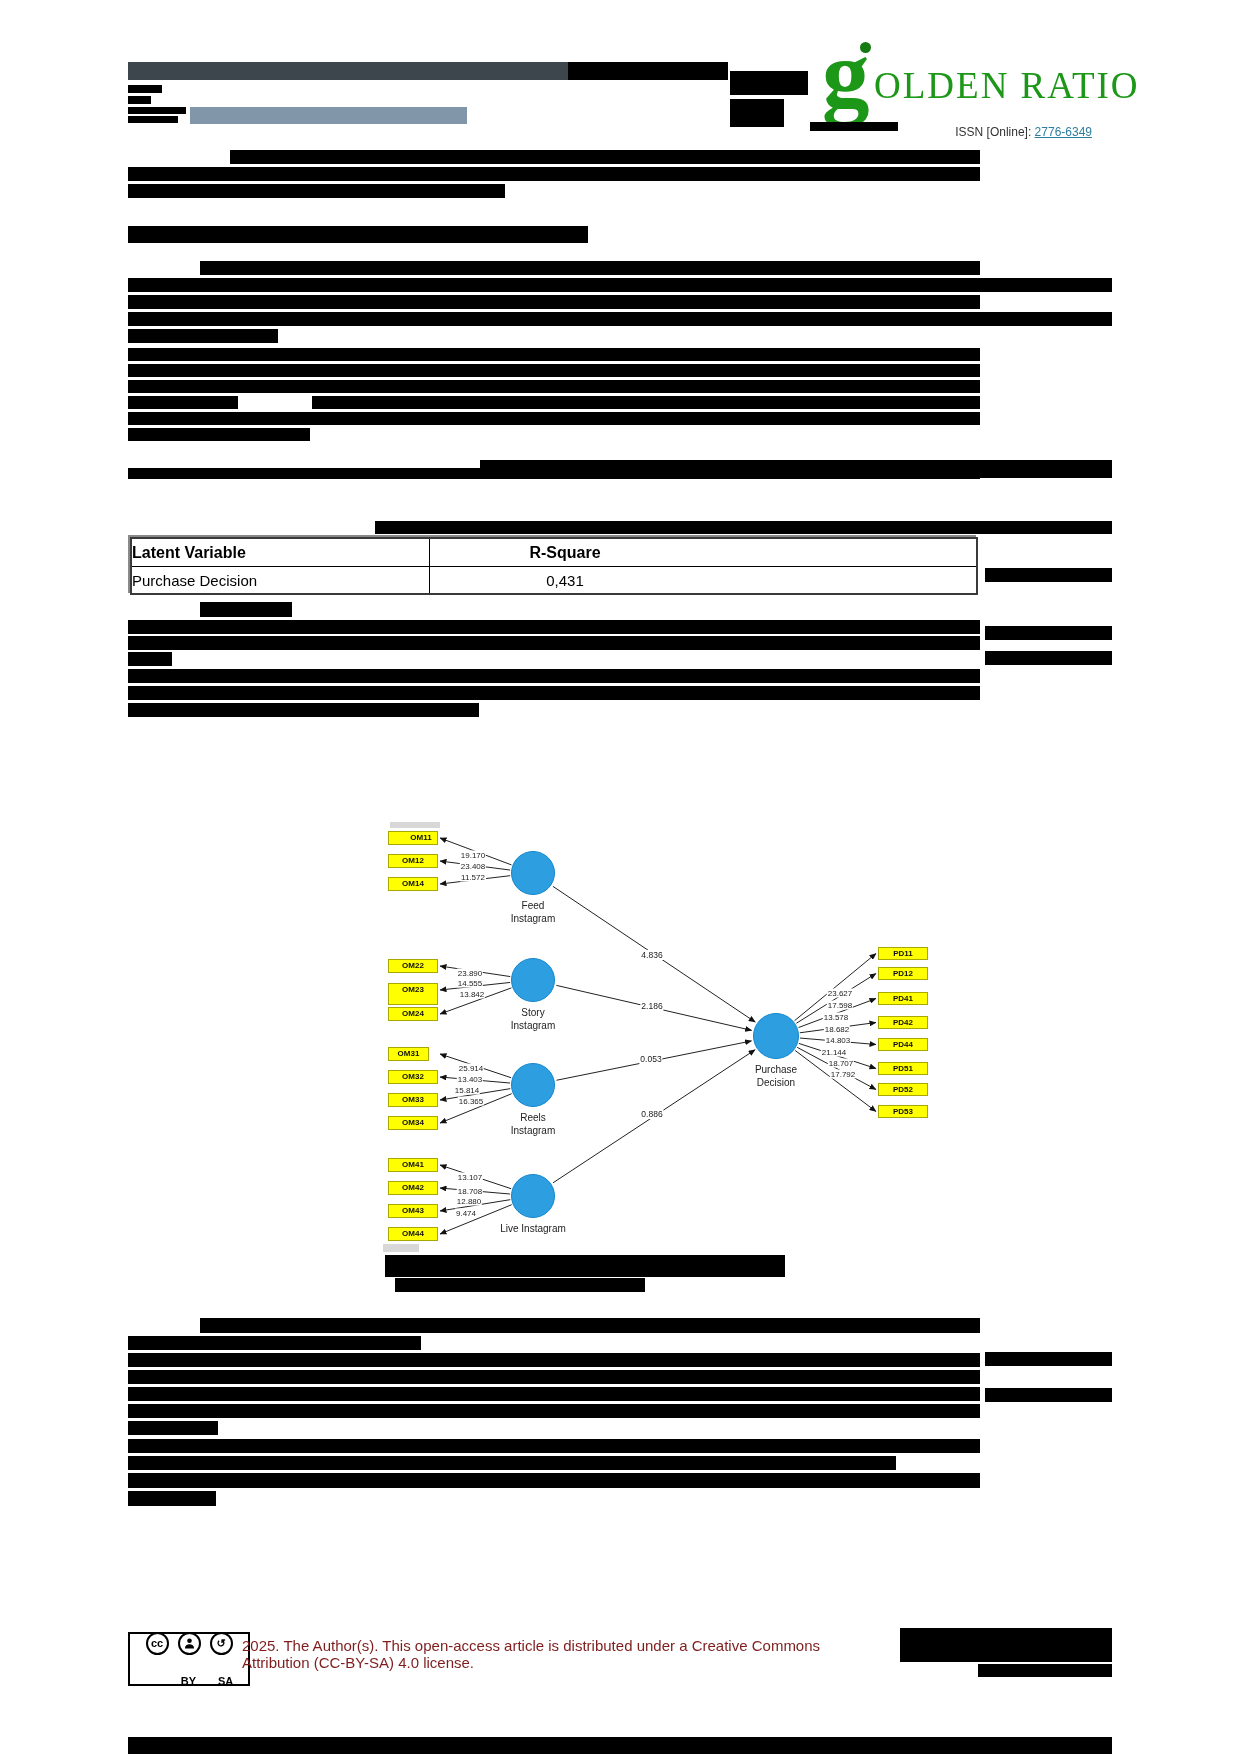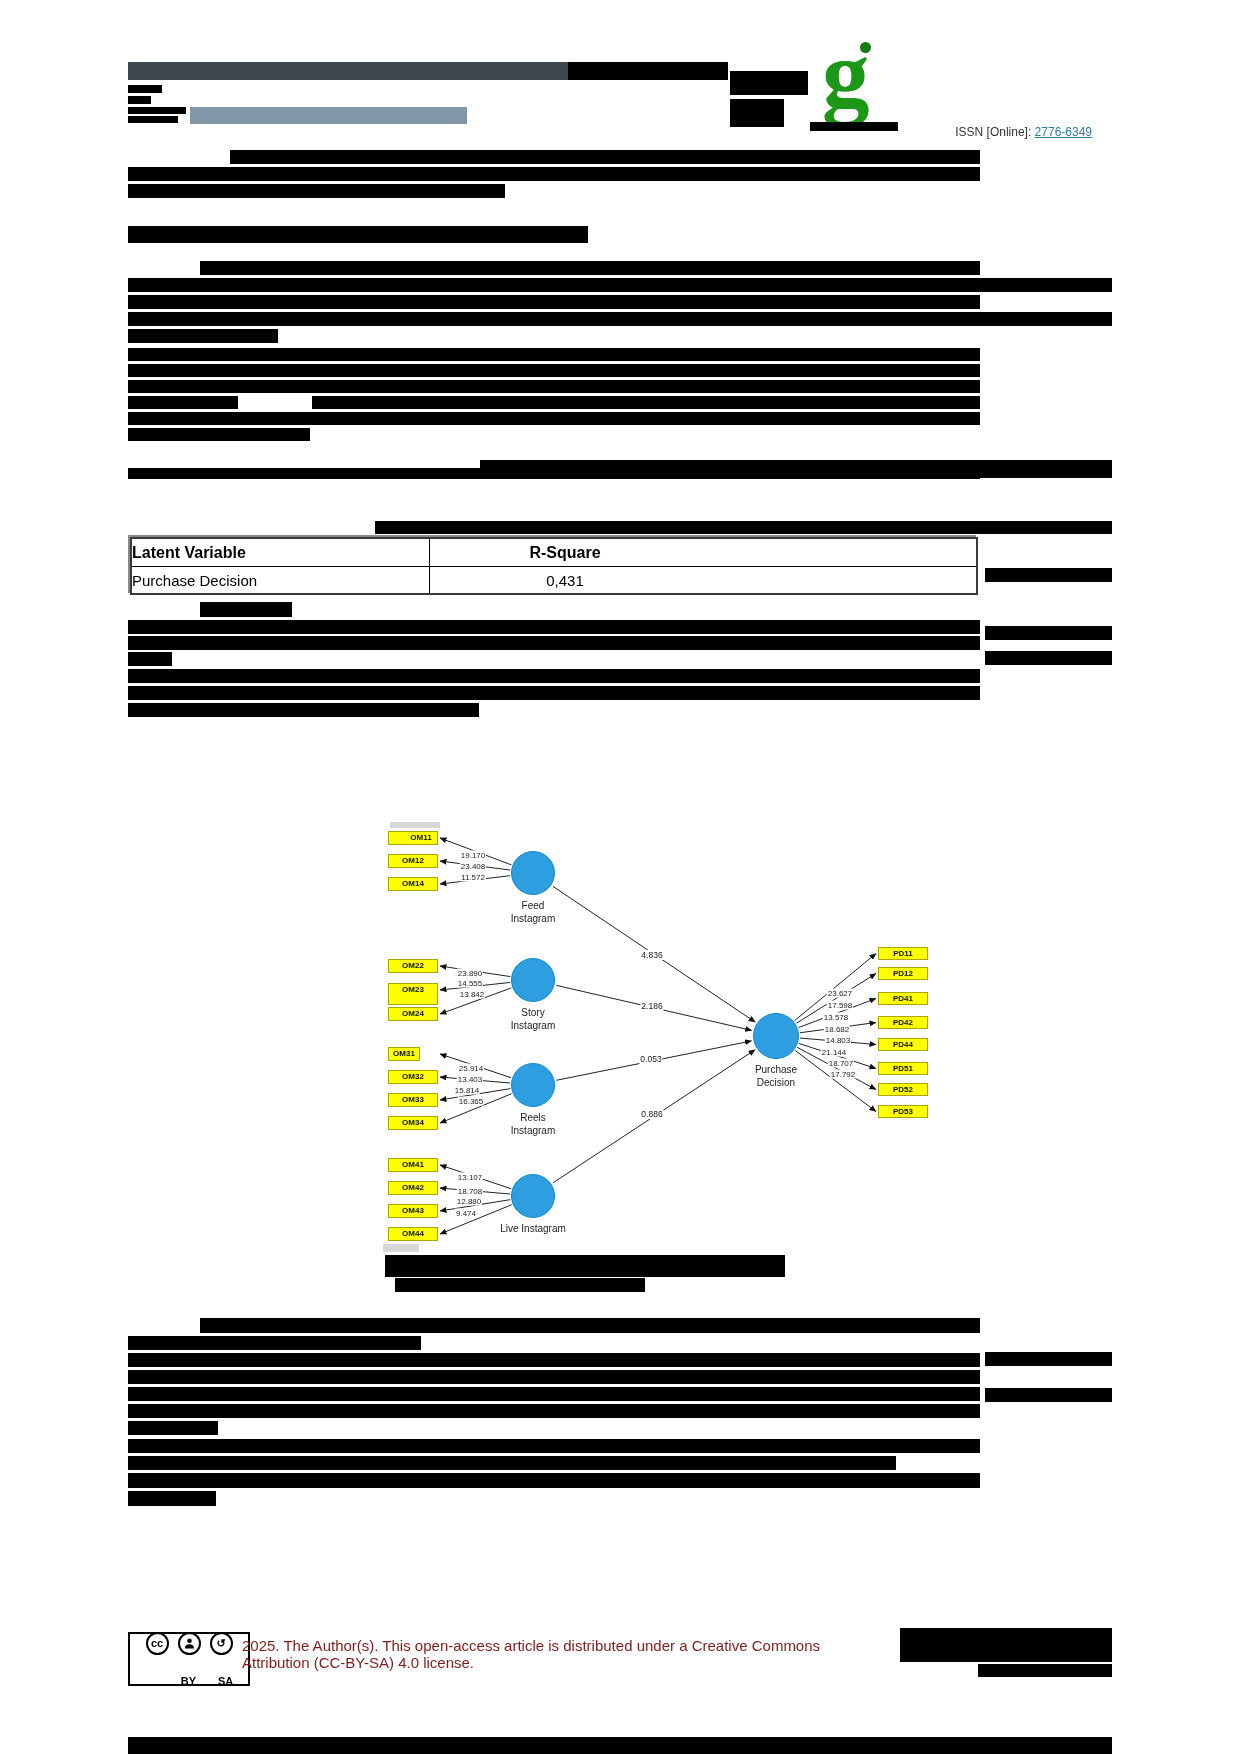--- a/index.html
+++ b/index.html
@@ -43,20 +43,21 @@
            align-items:center;justify-content:center;font-weight:bold;font-size:11px;box-sizing:border-box;line-height:1;}
   .cc-labels{display:flex;gap:22px;font-size:11px;font-weight:bold;margin-left:36px;}
   .license{position:absolute;left:242px;top:1637px;width:640px;font-size:15px;line-height:17px;color:#7f1d1d;}
 </style>
 </head>
 <body>
 
 <div class="page">
 
   <span class="logo-g">g</span>
+  <span class="logo-rest">OLDEN RATIO</span>
   <span class="logo-dot"></span>
 
   <div class="issn">
     <span>ISSN [Online]: </span><a>2776-6349</a>
   </div>
 
   <div id="redactions">
       <div class="red" style="left: 128px; top: 62px; width: 440px; height: 18px; background: rgb(62, 70, 77);"></div>
       <div class="red" style="left: 568px; top: 62px; width: 160px; height: 18px; background: rgb(0, 0, 0);"></div>
       <div class="red" style="left: 730px; top: 71px; width: 78px; height: 24px; background: rgb(0, 0, 0);"></div>
@@ -188,21 +189,21 @@
       <div class="fig-ind" style="left: 388px; top: 983px; width: 50px; height: 22px; line-height: 12px;">OM23</div>
       <div class="fig-val" style="left: 470px; top: 983px;">14.555</div>
       <div class="fig-ind" style="left: 388px; top: 1007px; width: 50px; height: 14px; line-height: 12px;">OM24</div>
       <div class="fig-val" style="left: 472px; top: 994px;">13.842</div>
       <div class="fig-circle" style="left: 511px; top: 958px; width: 44px; height: 44px;"></div>
       <div class="fig-clabel" style="left: 473px; top: 1006px; width: 120px;">
         <div>Story</div>
         <div>Instagram</div>
       </div>
       <div class="fig-val fig-pval" style="left: 652px; top: 1006px;">2.186</div>
-      <div class="fig-ind" style="left: 388px; top: 1047px; width: 32px; height: 14px; line-height: 12px;">OM31</div>
+      <div class="fig-ind" style="left: 388px; top: 1047px; width: 41px; height: 14px; line-height: 12px;">OM31</div>
       <div class="fig-val" style="left: 471px; top: 1068px;">25.914</div>
       <div class="fig-ind" style="left: 388px; top: 1070px; width: 50px; height: 14px; line-height: 12px;">OM32</div>
       <div class="fig-val" style="left: 470px; top: 1079px;">13.403</div>
       <div class="fig-ind" style="left: 388px; top: 1093px; width: 50px; height: 14px; line-height: 12px;">OM33</div>
       <div class="fig-val" style="left: 467px; top: 1090px; text-align: right;">15.814</div>
       <div class="fig-ind" style="left: 388px; top: 1116px; width: 50px; height: 14px; line-height: 12px;">OM34</div>
       <div class="fig-val" style="left: 471px; top: 1101px;">16.365</div>
       <div class="fig-circle" style="left: 511px; top: 1063px; width: 44px; height: 44px;"></div>
       <div class="fig-clabel" style="left: 473px; top: 1111px; width: 120px;">
         <div>Reels</div>

